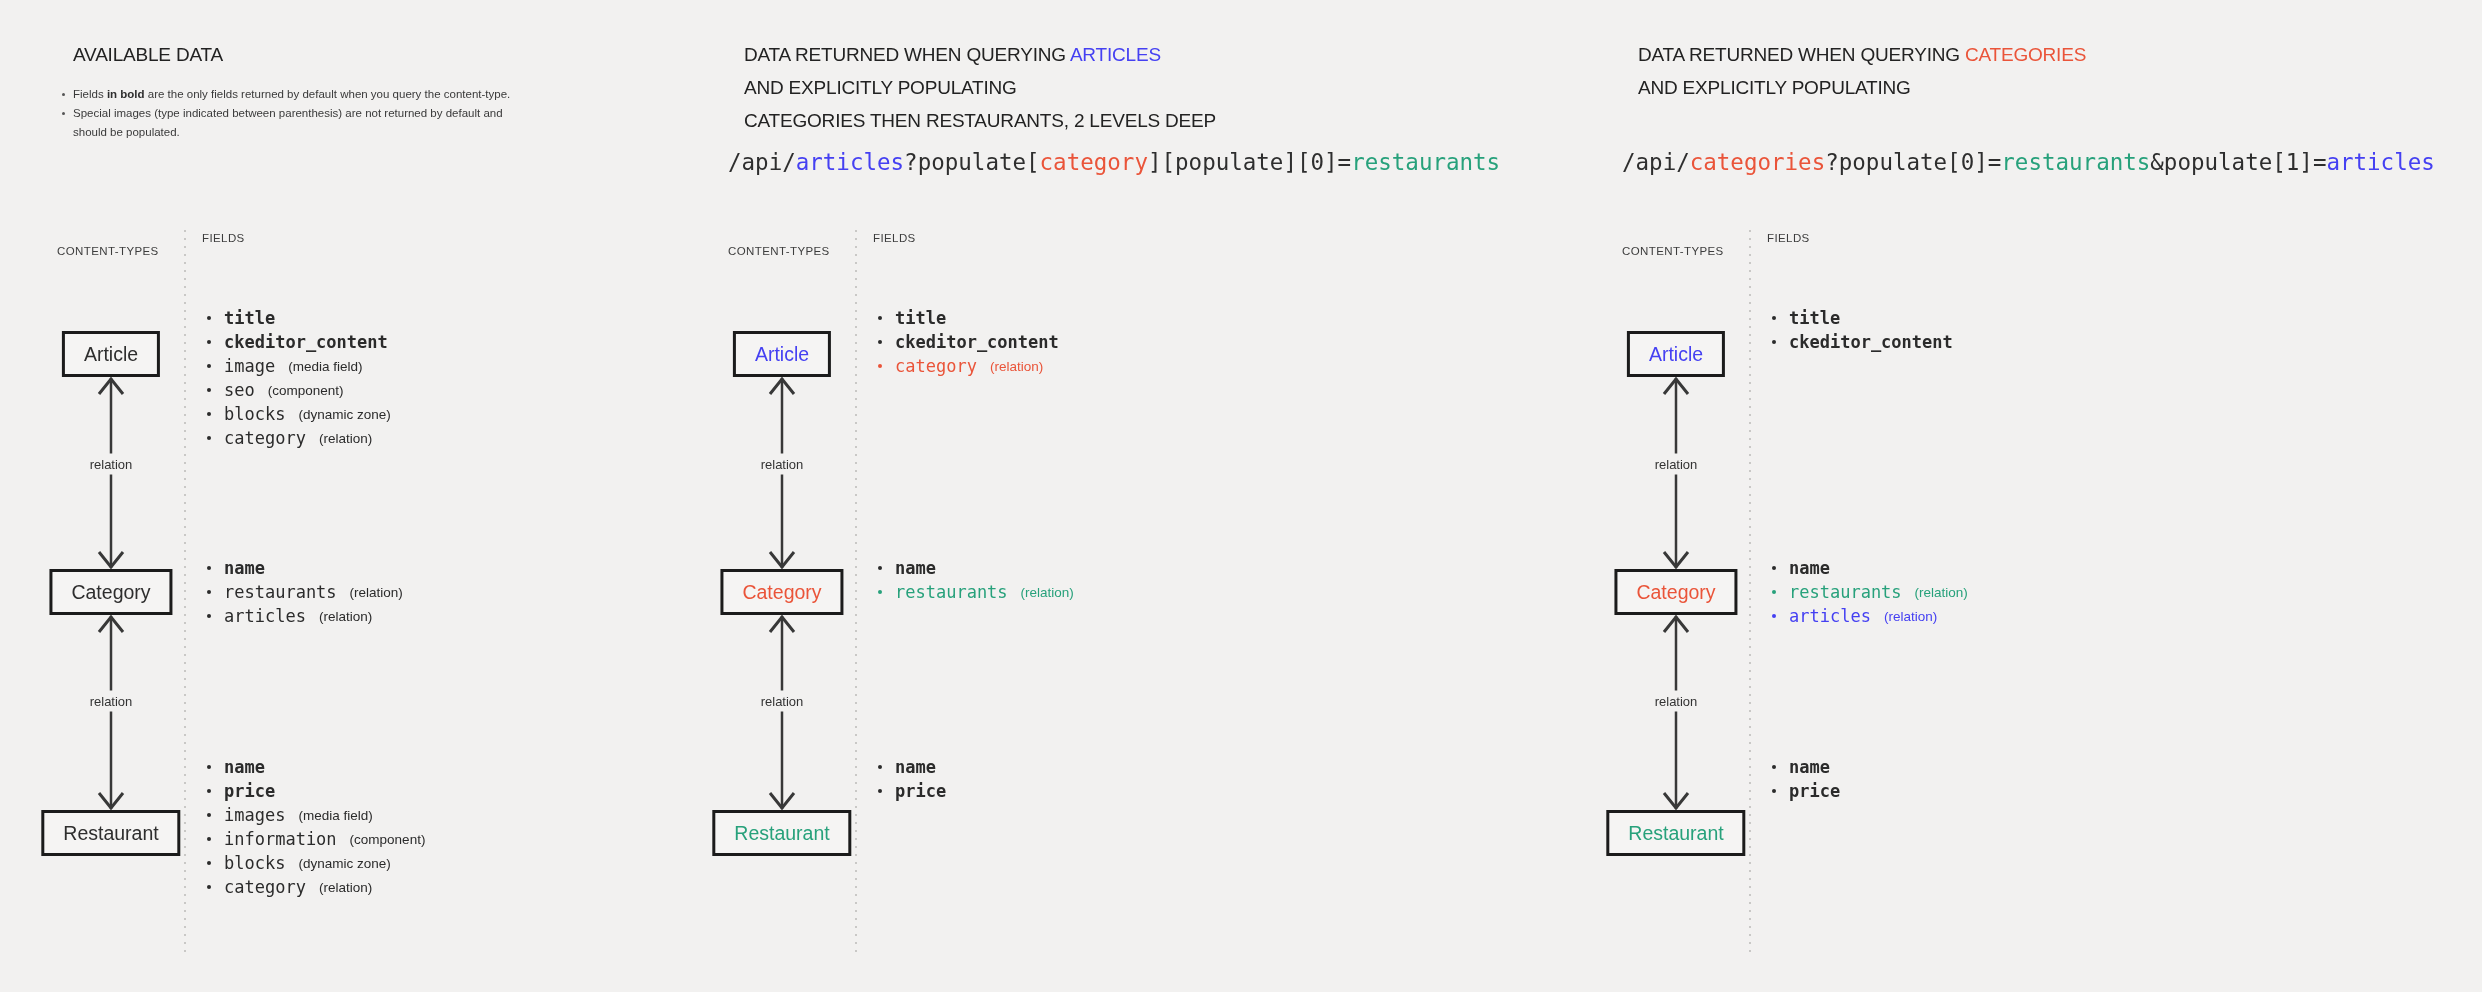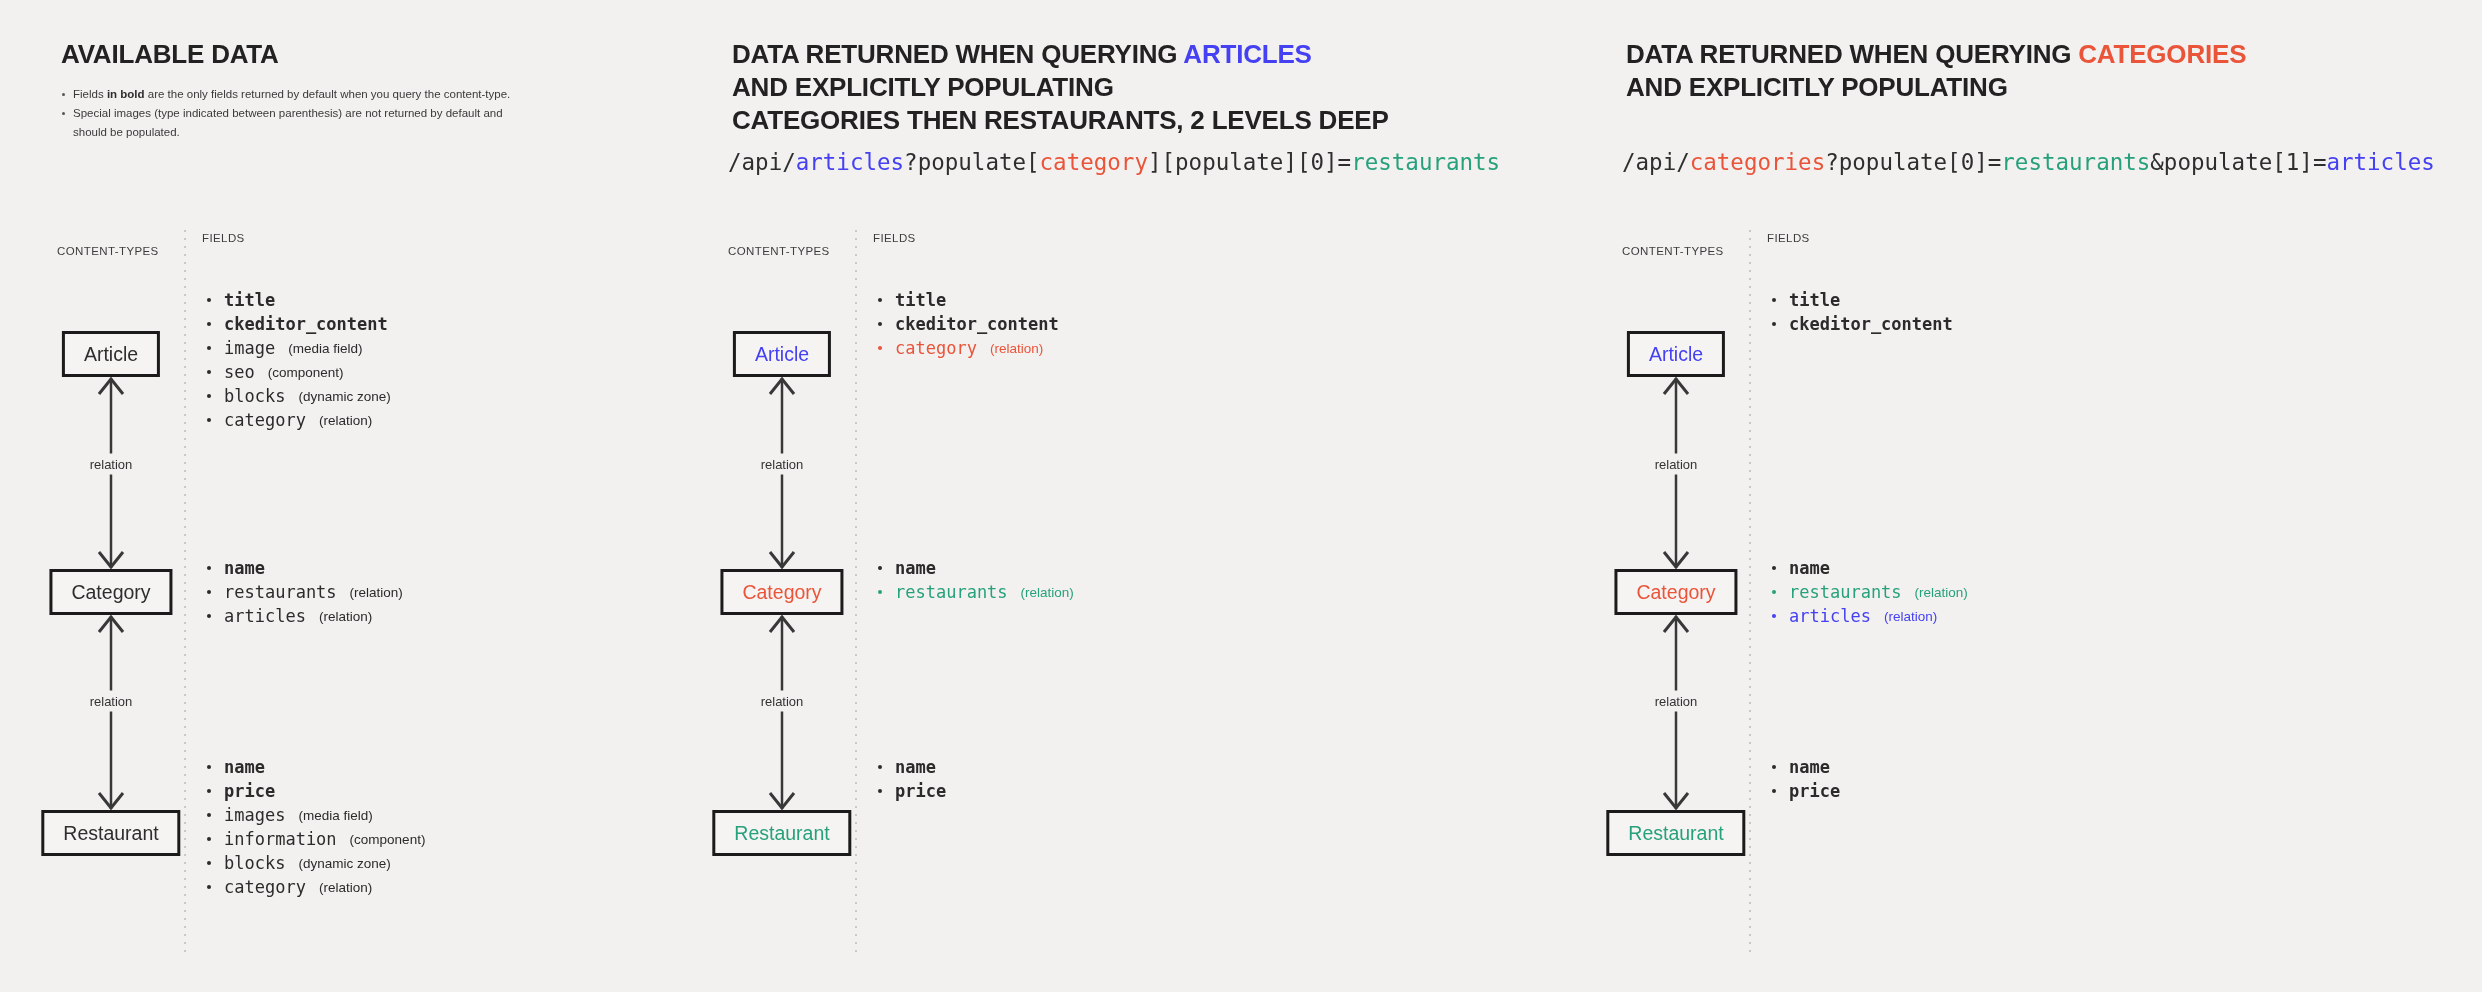--- a/index.html
+++ b/index.html
@@ -14,22 +14,22 @@
     color:var(--dark);
     overflow:hidden;
     position:relative;
   }
   .panel{position:absolute;top:0;height:992px;}
   #p1{left:57px;width:640px;}
   #p2{left:728px;width:870px;}
   #p3{left:1622px;width:856px;}
 
   .title{
-    position:absolute;left:4px;top:38px;
-    font-size:26px;line-height:33px;font-weight:700;letter-spacing:-.2px;color:#222;
+    position:absolute;left:16px;top:38px;
+    font-size:19px;line-height:33px;font-weight:400;letter-spacing:-.2px;color:#222;
     white-space:nowrap;
   }
   .tline{display:block;}
   .hl-blue{color:var(--blue);}
   .hl-red{color:var(--red);}
 
   .notes{
     position:absolute;left:4px;top:85px;width:455px;list-style:none;
     font-size:11.5px;line-height:19px;color:#3a3a3a;
   }
@@ -77,21 +77,21 @@
   .arrow-b{top:615px;height:195px;}
 
   .rel-label{
     position:absolute;left:54px;transform:translate(-50%,-50%);
     background:var(--bg);padding:3px 4px;font-size:13px;color:#333;z-index:3;white-space:nowrap;text-align:center;
   }
   .lbl-a{top:464px;}
   .lbl-b{top:701px;}
 
   .fields{position:absolute;left:150px;list-style:none;}
-  .fl-article{top:288px;}
+  .fl-article{top:306px;}
   .fl-category{top:556px;}
   .fl-restaurant{top:755px;}
   .field{height:24px;display:flex;align-items:center;color:var(--dark);white-space:nowrap;}
   .field .dot{width:4px;height:4px;border-radius:50%;background:currentColor;flex:none;margin-right:13px;}
   .fname{font-family:"DejaVu Sans Mono","Liberation Mono",monospace;font-size:17px;}
   .fname.bold{font-weight:700;}
   .ftype{font-size:13.5px;margin-left:13px;}
   .field.f-red{color:var(--red);}
   .field.f-green{color:var(--green);}
   .field.f-blue{color:var(--blue);}

